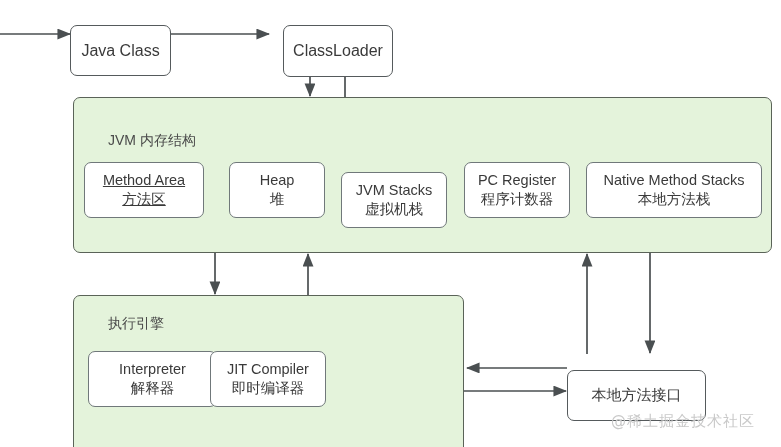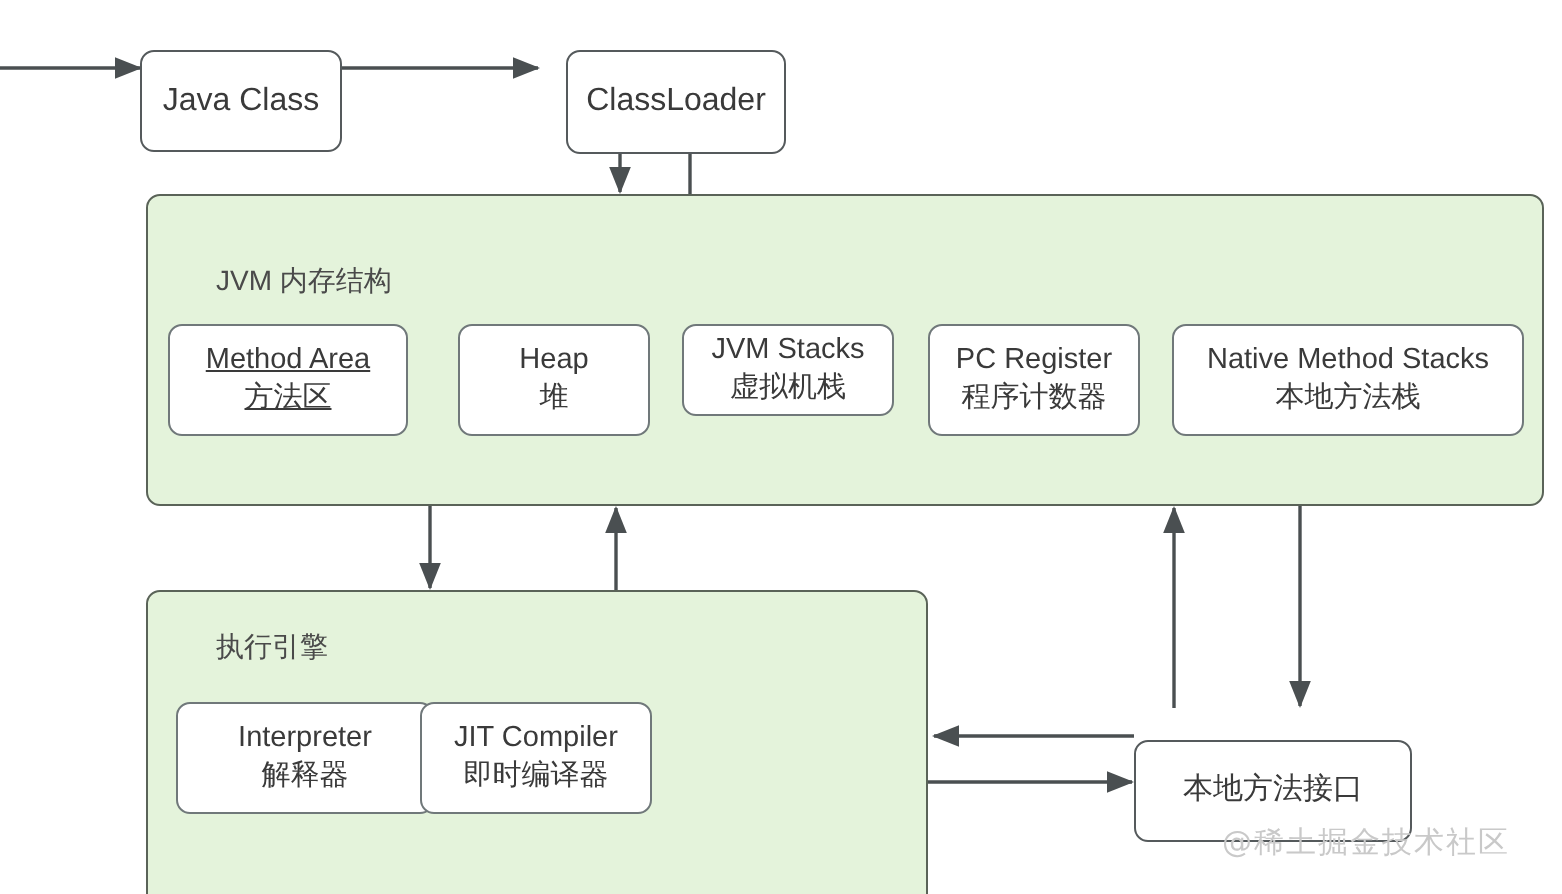--- a/index.html
+++ b/index.html
@@ -141,21 +141,21 @@
   <div class="cell" style="left:84px; top:162px; width:120px; height:56px;text-decoration:underline;">
     <span class="en">Method Area</span>
     <span class="cn">方法区</span>
   </div>
 
   <div class="cell" style="left:229px; top:162px; width:96px; height:56px;">
     <span class="en">Heap</span>
     <span class="cn">堆</span>
   </div>
 
-  <div class="cell" style="left:341px; top:162px; width:106px; height:46px;">
+  <div class="cell" style="left:341px; top:172px; width:106px; height:56px;">
     <span class="en">JVM Stacks</span>
     <span class="cn">虚拟机栈</span>
   </div>
 
   <div class="cell" style="left:464px; top:162px; width:106px; height:56px;">
     <span class="en">PC Register</span>
     <span class="cn">程序计数器</span>
   </div>
 
   <div class="cell" style="left:586px; top:162px; width:176px; height:56px;">

